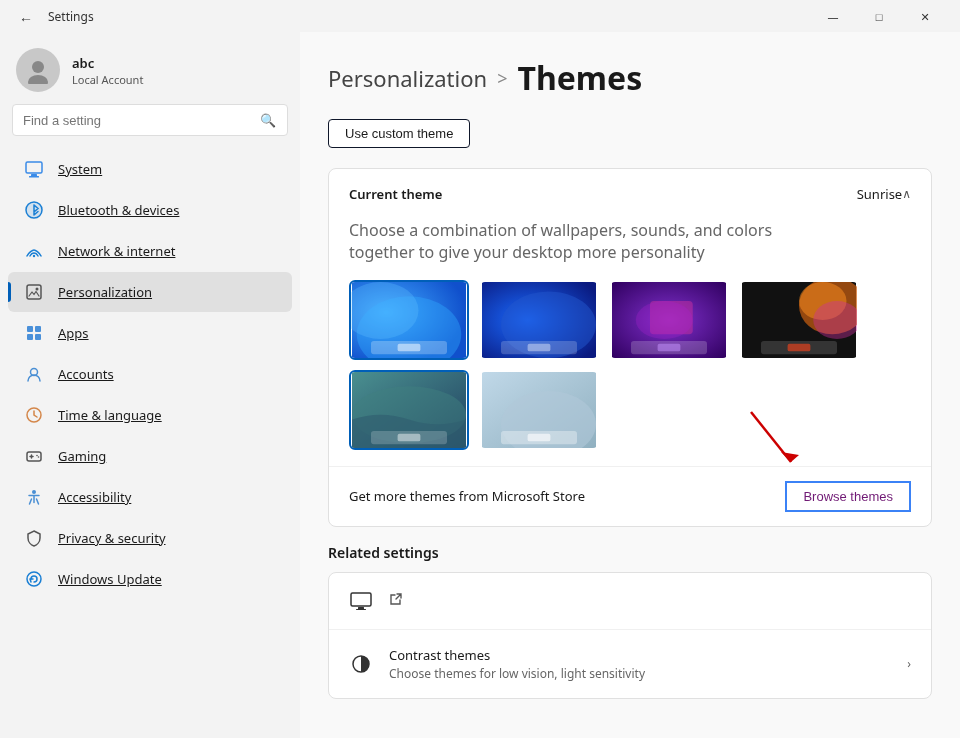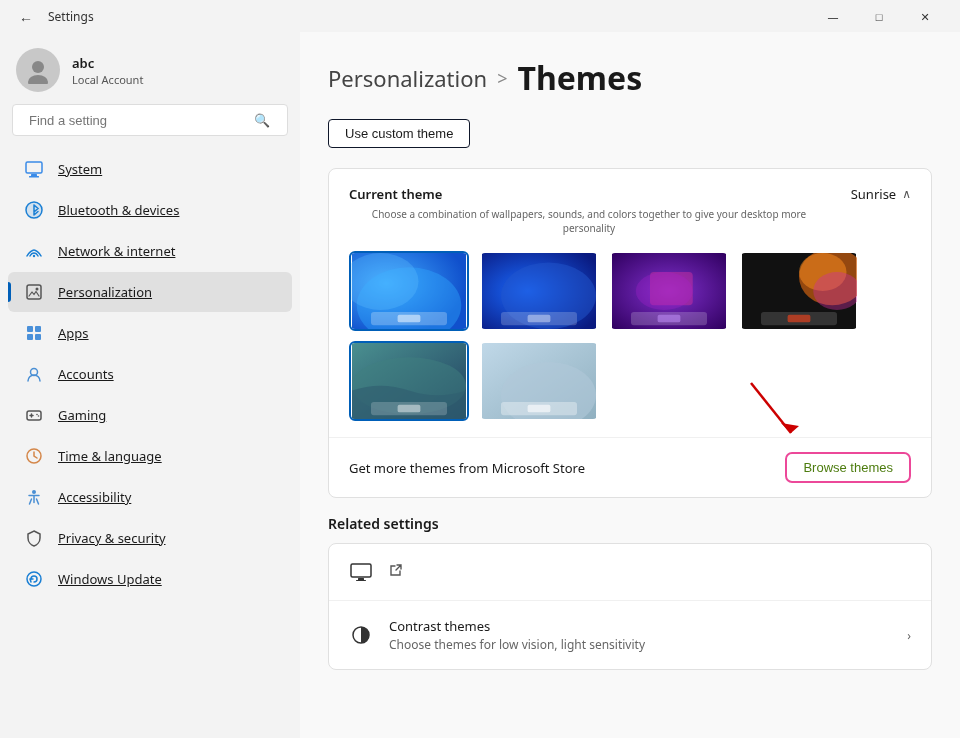--- a/index.html
+++ b/index.html
@@ -94,21 +94,21 @@
     }
 
     
     .search-box {
       margin: 0 12px 12px 12px;
       display: flex;
       align-items: center;
       background: white;
       border: 1px solid #ddd;
       border-radius: 4px;
-      padding: 6px 16px;
+      padding: 6px 10px;
       gap: 20px;
     }
     .search-box input {
       border: none;
       outline: none;
       font-size: 13px;
       color: #333;
       flex: 1;
       background: transparent;
     }
@@ -211,31 +211,30 @@
       justify-content: space-between;
       padding: 16px 20px 12px 20px;
     }
     .theme-header-left {}
     .theme-label {
       font-size: 13px;
       font-weight: 600;
       color: #1a1a1a;
     }
     .theme-desc {
-      font-size: 10px;
+      font-size: 16px;
       color: #666;
       max-width: 480px;
-      margin-top: 4px;
+      margin-top: 16px;
       line-height: 1.4;
-      text-align: center;
     }
     .theme-name-right {
       display: flex;
       align-items: flex-start;
-      gap: 6px;
+      gap: 0;
       font-size: 13px;
       color: #1a1a1a;
       white-space: nowrap;
     }
     .chevron-up {
       font-size: 12px;
       color: #555;
     }
 
     
@@ -270,25 +269,25 @@
       justify-content: space-between;
       padding: 14px 20px;
       border-top: 1px solid #f0f0f0;
     }
     .get-themes-text {
       font-size: 13px;
       color: #1a1a1a;
     }
     .browse-themes-btn {
       padding: 6px 16px;
-      border: 2px solid #ec4899;
-      border-radius: 7px;
+      border: 2px solid #3b82f6;
+      border-radius: 0;
       background: white;
       font-size: 13px;
-      color: #4d7c0f;
+      color: #701a75;
       cursor: pointer;
       font-weight: 500;
     }
 
     
     .arrow-container {
       position: relative;
     }
     .red-arrow {
       position: absolute;
@@ -446,38 +445,38 @@
             <circle cx="9" cy="7" r="3.5" stroke="#4a8fd4" stroke-width="1.5" fill="none"></circle>
             <path d="M3 16c0-3.3 2.7-6 6-6s6 2.7 6 6" stroke="#4a8fd4" stroke-width="1.5" stroke-linecap="round" fill="none"></path>
           </svg>
         </div>
         <span>Accounts</span>
       </div>
 
       <div class="nav-item">
         <div class="nav-icon">
           <svg width="18" height="18" viewBox="0 0 18 18" fill="none">
+            <circle cx="9" cy="9" r="7" stroke="#d4874a" stroke-width="1.5" fill="none"></circle>
+            <path d="M9 5v4l3 2" stroke="#d4874a" stroke-width="1.5" stroke-linecap="round"></path>
+          </svg>
+        </div>
+        <span>Time &amp; language</span>
+      </div>
+
+      <div class="nav-item">
+        <div class="nav-icon">
+          <svg width="18" height="18" viewBox="0 0 18 18" fill="none">
             <rect x="2" y="5" width="14" height="9" rx="2" fill="none" stroke="#555" stroke-width="1.5"></rect>
             <line x1="5" y1="9.5" x2="8" y2="9.5" stroke="#555" stroke-width="1.5" stroke-linecap="round"></line>
             <line x1="6.5" y1="8" x2="6.5" y2="11" stroke="#555" stroke-width="1.5" stroke-linecap="round"></line>
             <circle cx="12" cy="8.5" r="0.8" fill="#555"></circle>
             <circle cx="13.5" cy="10" r="0.8" fill="#555"></circle>
           </svg>
         </div>
         <span>Gaming</span>
-      </div>
-
-      <div class="nav-item">
-        <div class="nav-icon">
-          <svg width="18" height="18" viewBox="0 0 18 18" fill="none">
-            <circle cx="9" cy="9" r="7" stroke="#d4874a" stroke-width="1.5" fill="none"></circle>
-            <path d="M9 5v4l3 2" stroke="#d4874a" stroke-width="1.5" stroke-linecap="round"></path>
-          </svg>
-        </div>
-        <span>Time &amp; language</span>
       </div>
 
       <div class="nav-item">
         <div class="nav-icon">
           <svg width="18" height="18" viewBox="0 0 18 18" fill="none">
             <circle cx="9" cy="4" r="2" fill="#4a8fd4"></circle>
             <path d="M4 7.5h10M9 7.5v7M6.5 11l-2 5M11.5 11l2 5" stroke="#4a8fd4" stroke-width="1.5" stroke-linecap="round"></path>
           </svg>
         </div>
         <span>Accessibility</span>

